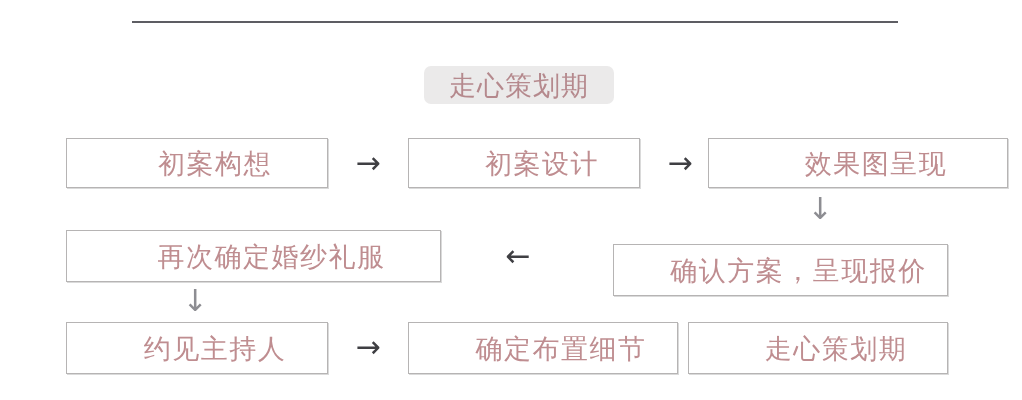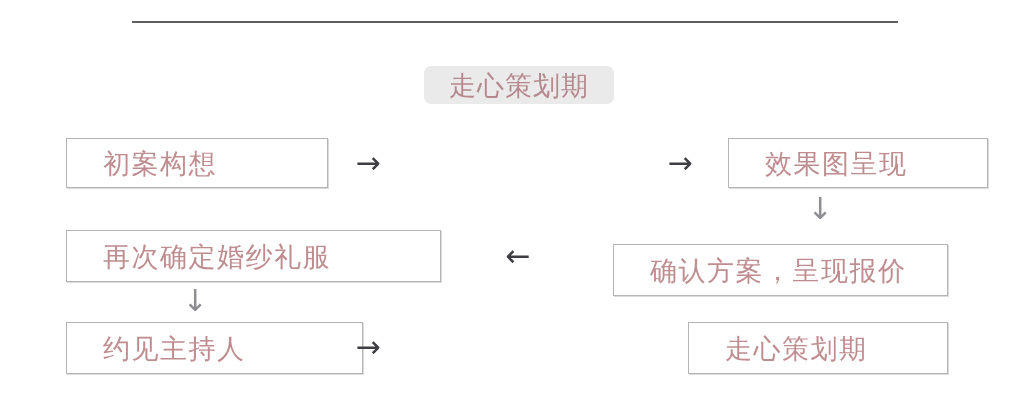--- a/index.html
+++ b/index.html
@@ -53,41 +53,41 @@
   }
 
   
   .node {
     position: absolute;
     box-sizing: border-box;
     border: 1.5px solid #b6b4b4;
     background: #ffffff;
     display: flex;
     align-items: center;
-    justify-content: flex-start;
+    justify-content: center;
     box-shadow: 1px 1px 0 rgba(150,150,150,0.35);
     padding-left: 36px;
   }
   .node .node-label {
     font-size: 27px;
     line-height: 1;
     color: #bf8d90;
     letter-spacing: 1.5px;
     white-space: nowrap;
   }
 
   
   #node-1 { left: 66px;  top: 138px; width: 262px; height: 50px; }
   #node-2 { left: 408px; top: 138px; width: 232px; height: 50px; }
-  #node-3 { left: 728px; top: 138px; width: 260px; height: 50px; }
+  #node-3 { left: 708px; top: 138px; width: 300px; height: 50px; }
   
   #node-4 { left: 66px;  top: 230px; width: 375px; height: 52px; }
   #node-5 { left: 613px; top: 244px; width: 335px; height: 52px; }
   
-  #node-6 { left: 66px;  top: 322px; width: 297px; height: 52px; }
+  #node-6 { left: 66px;  top: 322px; width: 262px; height: 52px; }
   #node-7 { left: 408px; top: 322px; width: 270px; height: 52px; }
   #node-8 { left: 688px; top: 322px; width: 260px; height: 52px; }
 
   
   .arrow {
     position: absolute;
     color: #3f3f43;
     line-height: 1;
     display: flex;
     align-items: center;
@@ -122,20 +122,23 @@
 
   <div class="title-band">
     <span class="title-text">走心策划期</span>
   </div>
 
   <div class="node" id="node-1">
     <span class="node-label">初案构想</span>
   </div>
   <div class="arrow arrow-h" id="arrow-1-2">→</div>
 
+  <div class="node" id="node-2">
+    <span class="node-label">初案设计</span>
+  </div>
   <div class="arrow arrow-h" id="arrow-2-3">→</div>
 
   <div class="node" id="node-3">
     <span class="node-label">效果图呈现</span>
   </div>
 
   <div class="arrow arrow-v" id="arrow-3-5">↓</div>
 
   <div class="node" id="node-4">
     <span class="node-label">再次确定婚纱礼服</span>
@@ -147,19 +150,22 @@
     <span class="node-label">确认方案，呈现报价</span>
   </div>
 
   <div class="arrow arrow-v" id="arrow-4-6">↓</div>
 
   <div class="node" id="node-6">
     <span class="node-label">约见主持人</span>
   </div>
   <div class="arrow arrow-h" id="arrow-6-7">→</div>
 
+  <div class="node" id="node-7">
+    <span class="node-label">确定布置细节</span>
+  </div>
   <div class="arrow arrow-h" id="arrow-7-8">→</div>
 
   <div class="node" id="node-8">
     <span class="node-label">走心策划期</span>
   </div>
 
 </div>
 
 </body></html>

